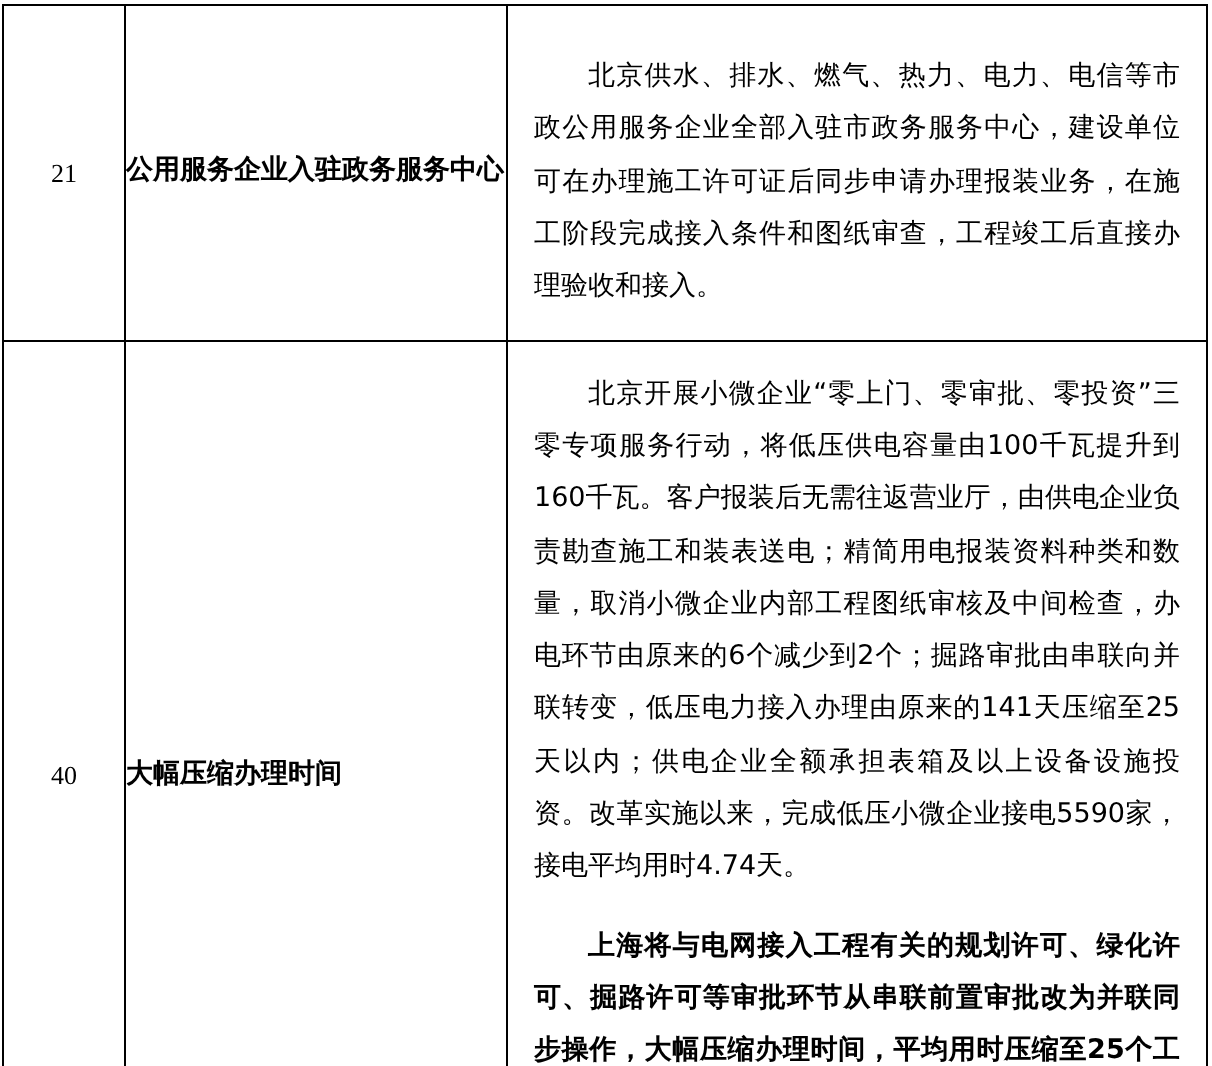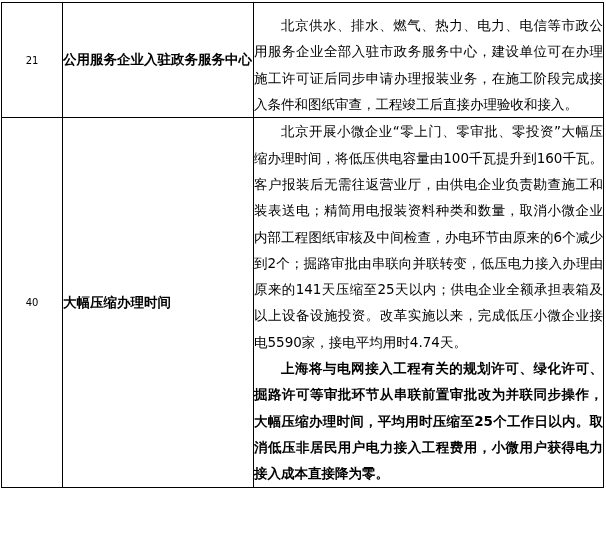--- a/index.html
+++ b/index.html
@@ -21,41 +21,42 @@
     table-layout: fixed;
   }
   .doc-table td {
     border: 1px solid #000000;
     vertical-align: middle;
     padding: 0;
   }
   .col-num {
     width: 60px;
     text-align: center;
-    font-size: 10px;
+    font-size: 13px;
     line-height: 1.5;
+    font-family: Liberation Serif, serif;
   }
   .col-title {
     width: 190px;
     font-size: 13.5px;
     line-height: 1.75;
     padding: 6px 10px 6px 12px;
     vertical-align: middle;
     font-weight: bold;
   }
   .col-body {
     font-size: 13.5px;
     line-height: 1.95;
     padding: 8px 12px 10px 12px;
     vertical-align: top;
     text-align: justify;
     text-justify: inter-ideograph;
   }
   .col-body p {
-    margin: 0;
+    margin: 13px;
     text-indent: 2em;
   }
   .col-body p + p {
     margin-top: 0;
     font-weight: bold;
   }
   .row-21 .col-body { padding-top: 9px; }
 </style>
 </head>
 <body>
@@ -66,18 +67,18 @@
       <td class="col-num">21</td>
       <td class="col-title">公用服务企业入驻政务服务中心</td>
       <td class="col-body">
         <p>北京供水、排水、燃气、热力、电力、电信等市政公用服务企业全部入驻市政务服务中心，建设单位可在办理施工许可证后同步申请办理报装业务，在施工阶段完成接入条件和图纸审查，工程竣工后直接办理验收和接入。</p>
       </td>
     </tr>
     <tr class="row-22">
       <td class="col-num">40</td>
       <td class="col-title">大幅压缩办理时间</td>
       <td class="col-body">
-        <p>北京开展小微企业“零上门、零审批、零投资”大幅压缩办理时间，将低压供电容量由100千瓦提升到160千瓦。客户报装后无需往返营业厅，由供电企业负责勘查施工和装表送电；精简用电报装资料种类和数量，取消小微企业内部工程图纸审核及中间检查，办电环节由原来的6个减少到2个；掘路审批由串联向并联转变，低压电力接入办理由原来的141天压缩至25天以内；供电企业全额承担表箱及以上设备设施投资。改革实施以来，完成低压小微企业接电5590家，接电平均用时4.74天。</p>
+        <p>北京开展小微企业“零上门、零审批、零投资”三零专项服务行动，将低压供电容量由100千瓦提升到160千瓦。客户报装后无需往返营业厅，由供电企业负责勘查施工和装表送电；精简用电报装资料种类和数量，取消小微企业内部工程图纸审核及中间检查，办电环节由原来的6个减少到2个；掘路审批由串联向并联转变，低压电力接入办理由原来的141天压缩至25天以内；供电企业全额承担表箱及以上设备设施投资。改革实施以来，完成低压小微企业接电5590家，接电平均用时4.74天。</p>
         <p>上海将与电网接入工程有关的规划许可、绿化许可、掘路许可等审批环节从串联前置审批改为并联同步操作，大幅压缩办理时间，平均用时压缩至25个工作日以内。取消低压非居民用户电力接入工程费用，小微用户获得电力接入成本直接降为零。</p>
       </td>
     </tr>
   </tbody>
 </table>
 
 </body></html>

